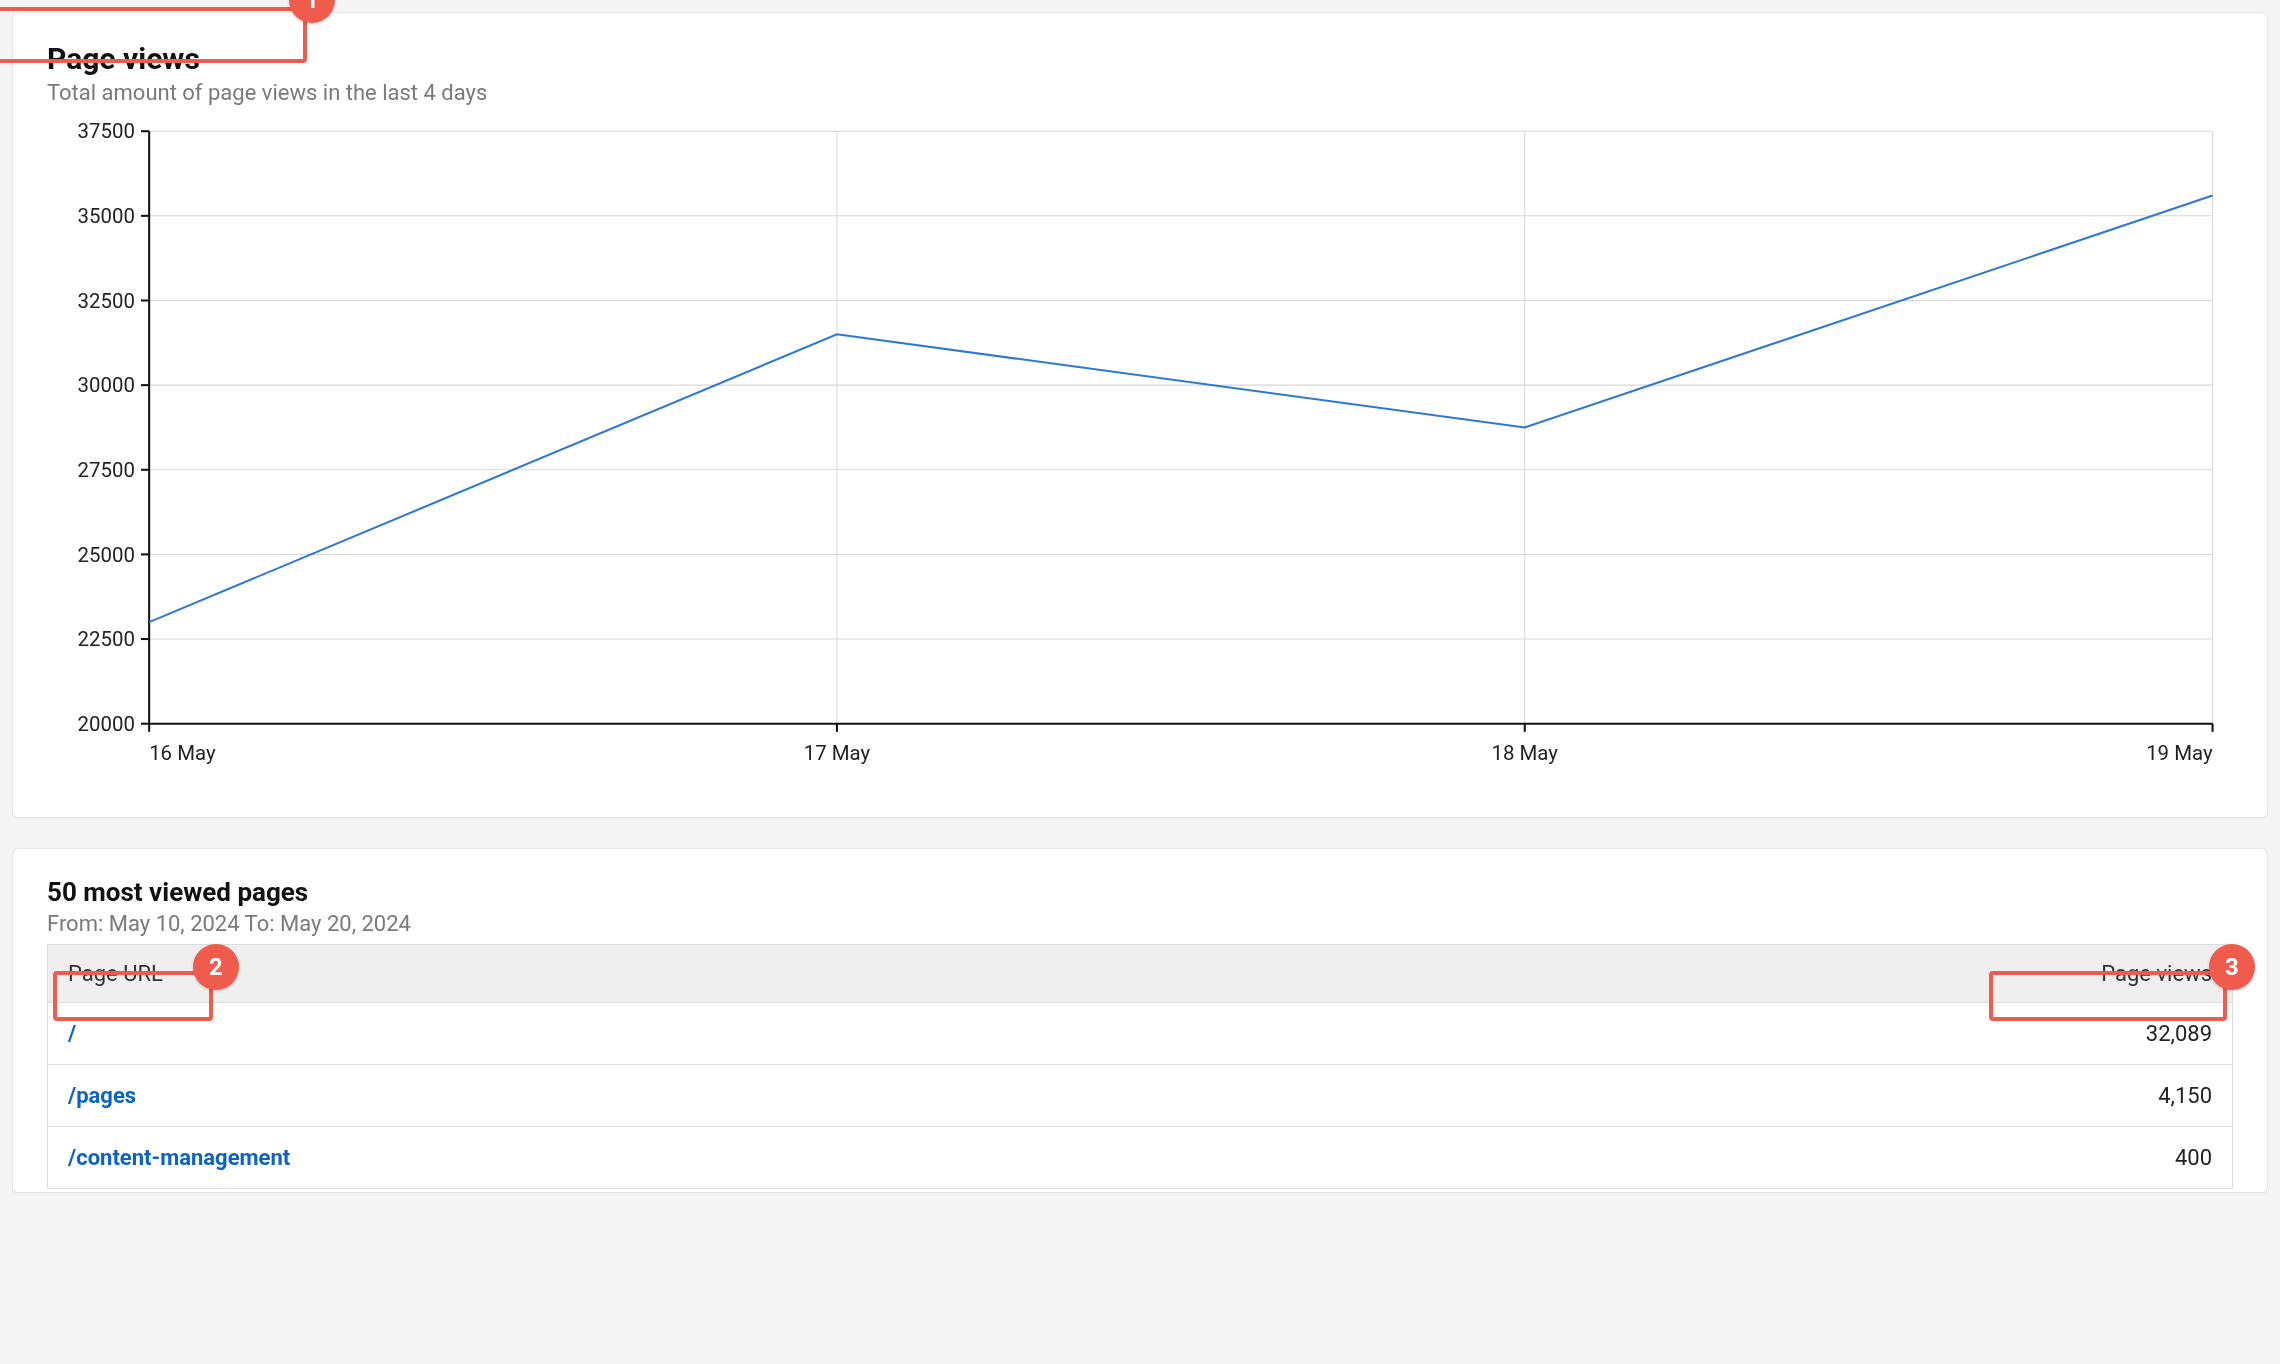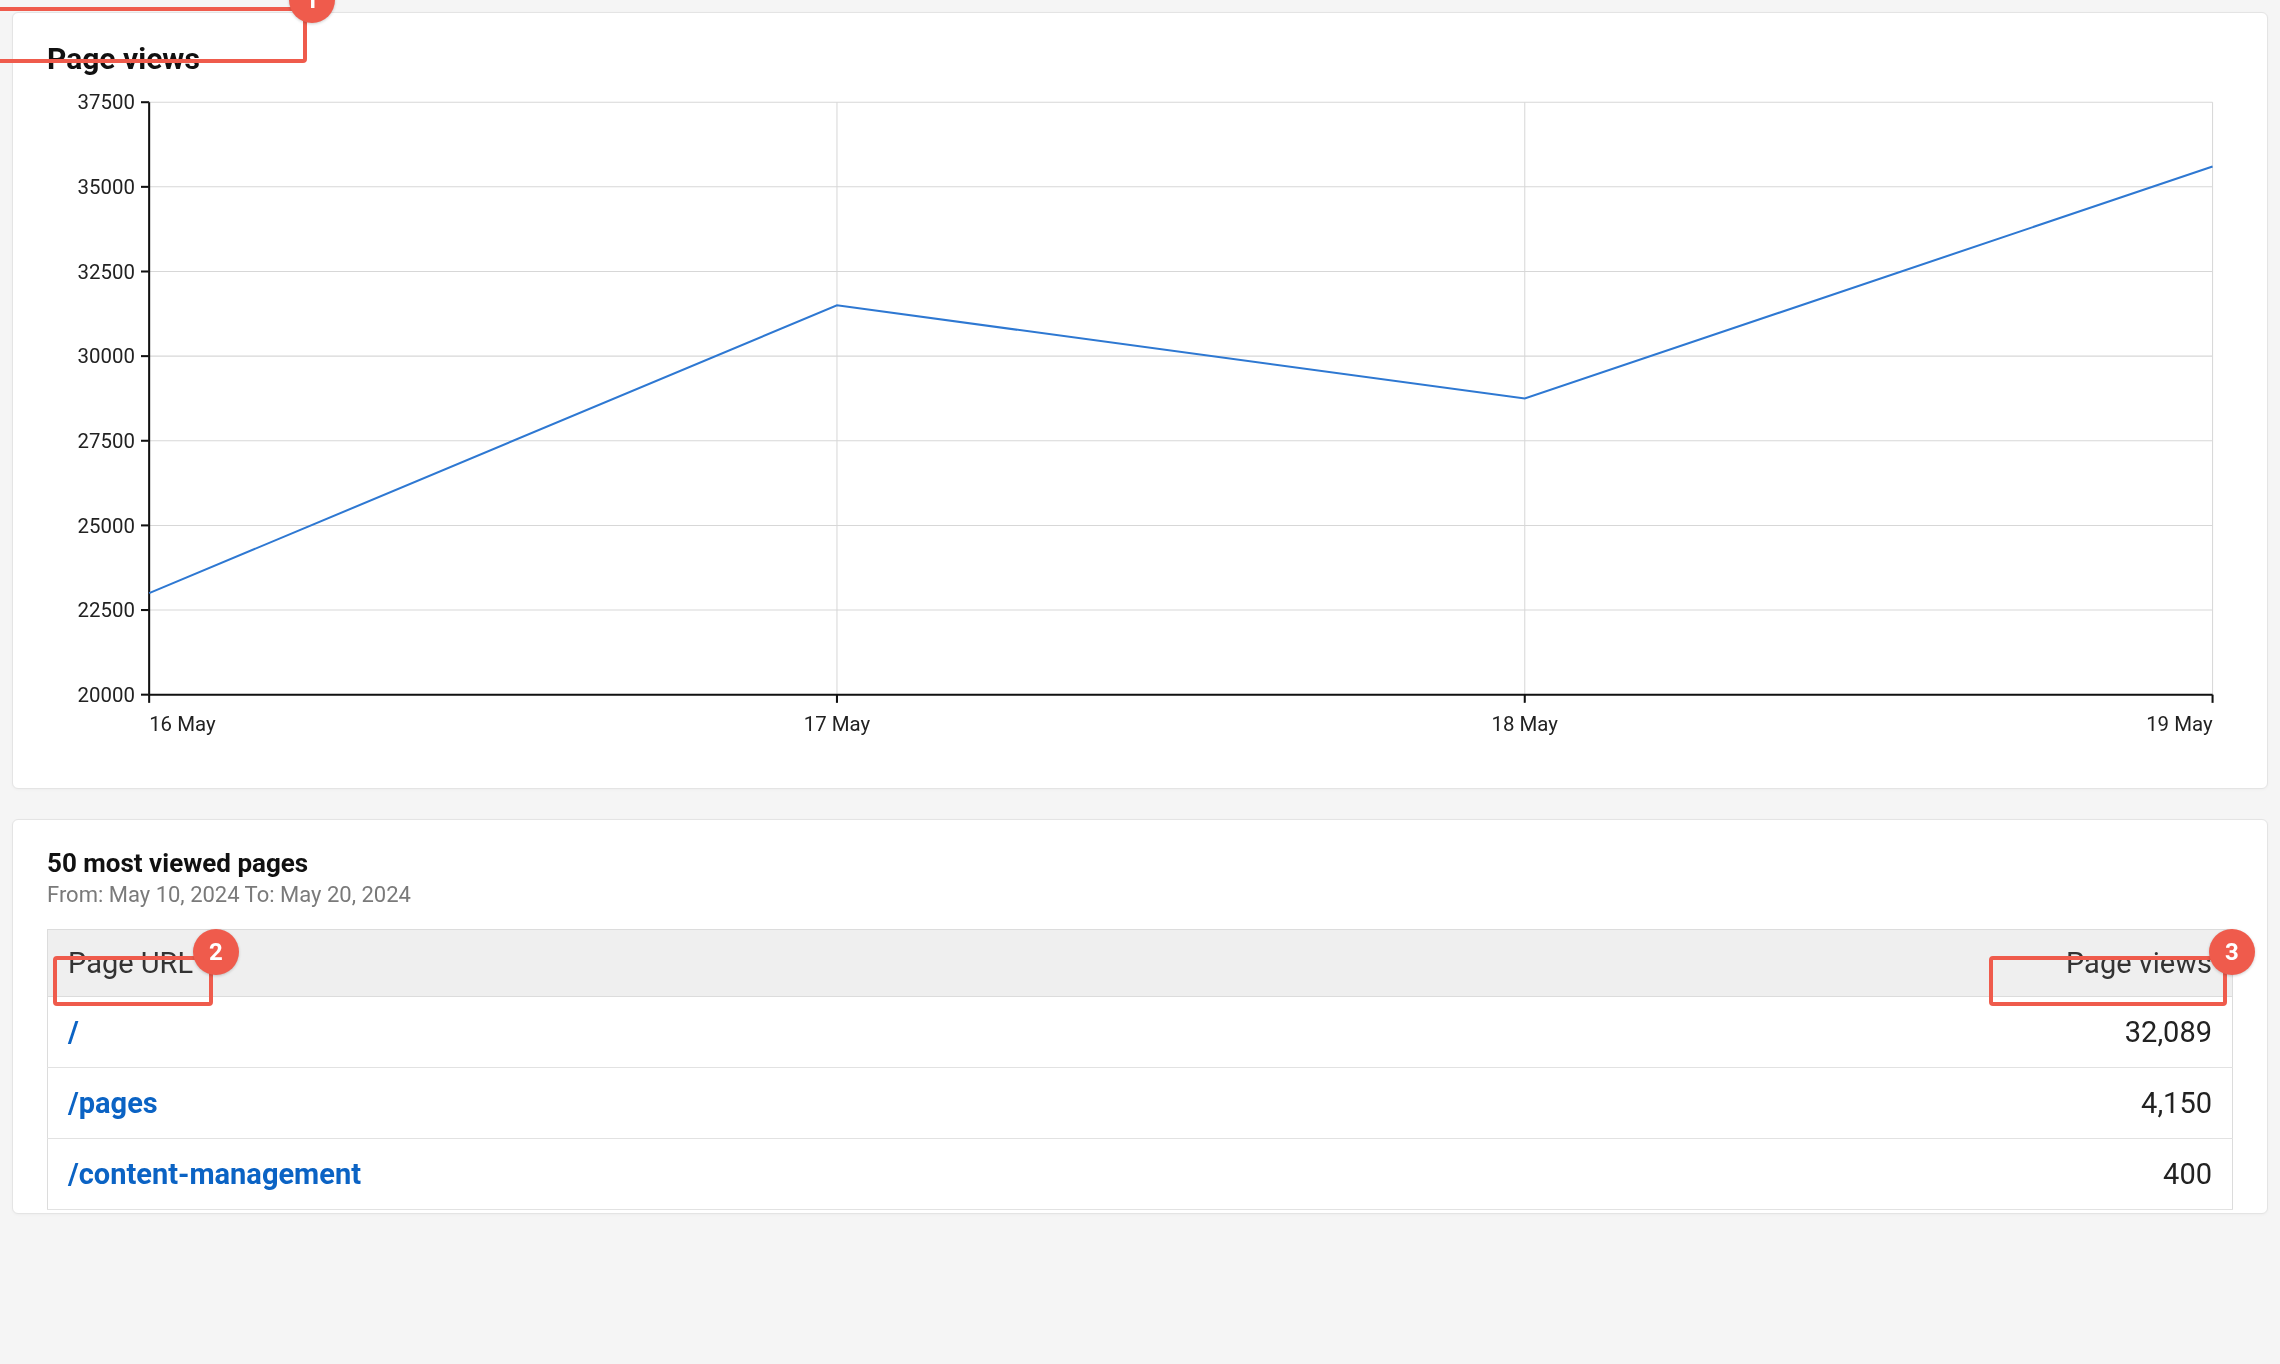--- a/index.html
+++ b/index.html
@@ -34,23 +34,23 @@
   }
   .chart-svg { display: block; width: 100%; }
   .axis-text { font-size: 20px; fill: #222; }
   .grid-line { stroke: #d7d7d7; stroke-width: 1; }
   .axis-line { stroke: #111; stroke-width: 2; }
   .series-line { stroke: #2e78d2; stroke-width: 2; fill: none; }
 
   .table {
     width: 100%;
     border-collapse: collapse;
-    margin-top: 22px;
+    margin-top: 8px;
     border: 1px solid #dcdcdc;
-    font-size: 29px;
+    font-size: 22px;
   }
   .table th {
     background: #efefef;
     font-weight: 400;
     color: #333;
     padding: 16px 20px;
     border-bottom: 1px solid #dcdcdc;
   }
   .table th.left { text-align: left; }
   .table th.right { text-align: right; }
@@ -94,20 +94,21 @@
 </style>
 </head>
 <body>
 
 <div class="panel rel">
 
   <div class="callout-box" style="left:-22px; top:-6px; width:316px; height:56px;"></div>
   <div class="callout-badge" style="left:276px; top:-36px;">1</div>
 
   <h2 class="panel-title">Page views</h2>
+  <div class="panel-subtitle">Total amount of page views in the last 4 days</div>
 
   <div class="chart-wrap">
     <svg class="chart-svg" viewBox="0 0 2140 650">
       <g id="chart-group">
           <line x1="100" y1="590" x2="2120" y2="590" class="grid-line"></line>
           <text x="86" y="597" text-anchor="end" class="axis-text">20000</text>
           <line x1="92" y1="590" x2="100" y2="590" class="axis-line" stroke-width="1"></line>
           <line x1="100" y1="507.14285714285717" x2="2120" y2="507.14285714285717" class="grid-line"></line>
           <text x="86" y="514.1428571428571" text-anchor="end" class="axis-text">22500</text>
           <line x1="92" y1="507.14285714285717" x2="100" y2="507.14285714285717" class="axis-line" stroke-width="1"></line>

